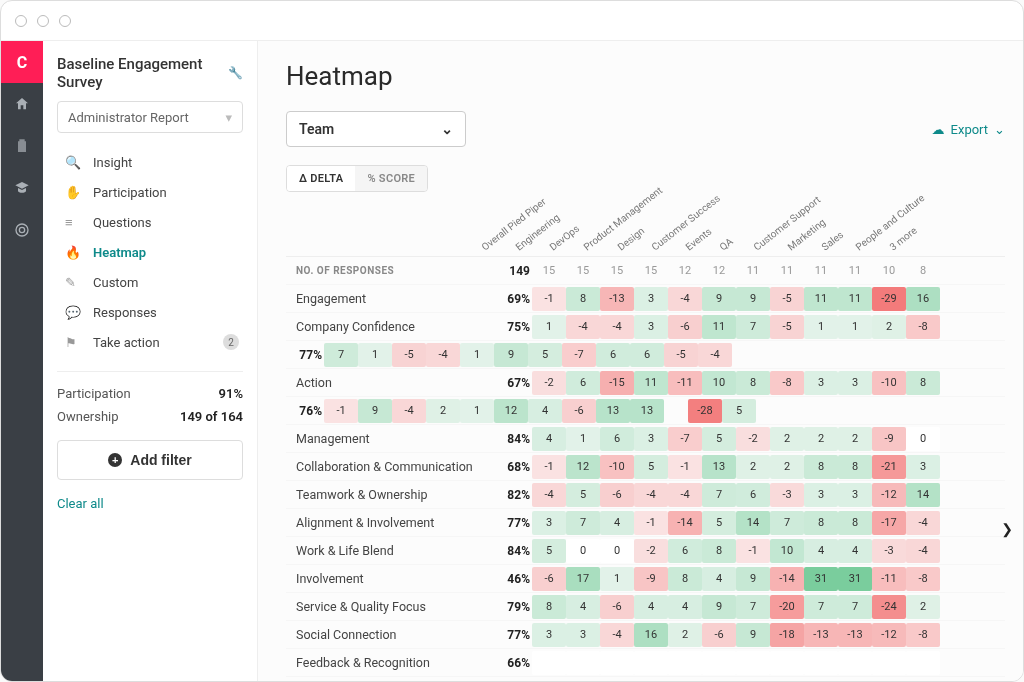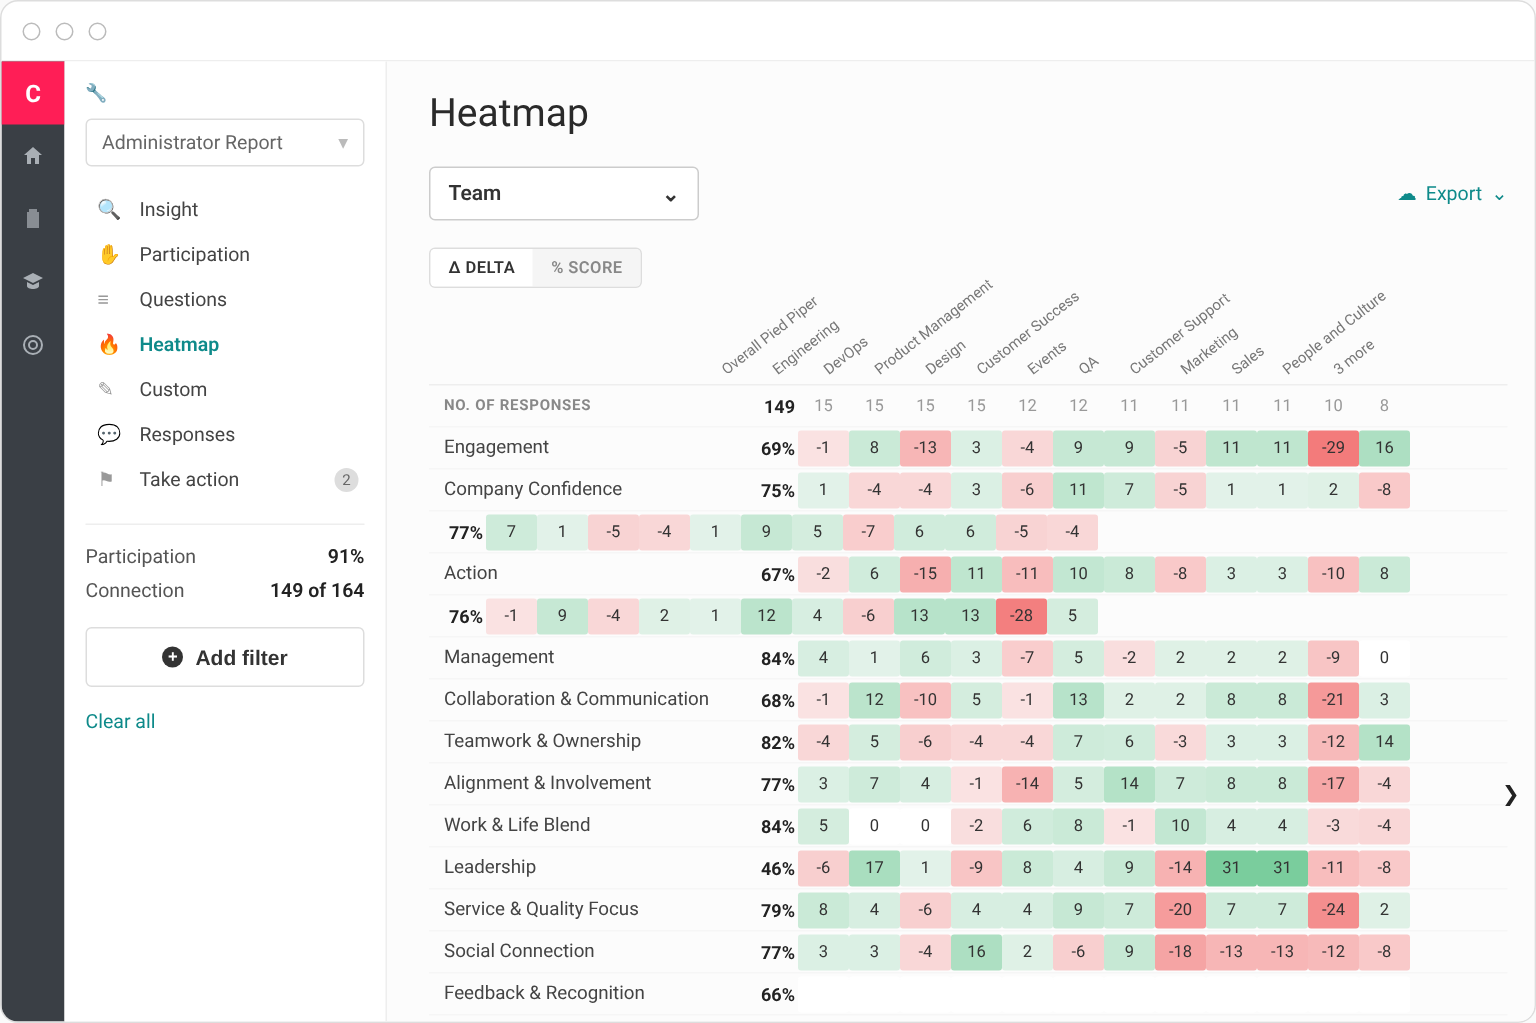--- a/index.html
+++ b/index.html
@@ -81,20 +81,21 @@
       <div class="rail-icon">
           <svg viewBox="0 0 24 24" fill="none" stroke="currentColor" stroke-width="2">
             <circle cx="12" cy="12" r="9"></circle>
             <circle cx="12" cy="12" r="4"></circle>
           </svg>
         </div>
     </div>
 
     <aside class="sidebar">
       <div class="sidebar-title">
+        <span>Baseline Engagement Survey</span>
         <span class="wrench">🔧</span>
       </div>
       <div class="report-select">
         <span>Administrator Report</span>
         <span class="chev">▾</span>
       </div>
       <ul class="nav-list">
         <li class="nav-item">
             <span class="icn">🔍</span>
             <span>Insight</span>
@@ -124,21 +125,21 @@
             <span>Take action</span>
             <span class="nav-badge">2</span>
           </li>
       </ul>
       <hr>
       <div class="stat-row">
         <span>Participation</span>
         <span class="val">91%</span>
       </div>
       <div class="stat-row">
-        <span>Connection</span>
+        <span>Ownership</span>
         <span class="val">149 of 164</span>
       </div>
       <button class="add-filter-btn">
         <span class="plus">+</span>
         <span>Add filter</span>
       </button>
       <div class="clear-all">Clear all</div>
     </aside>
 
     <main class="main">
@@ -273,21 +274,21 @@
                 <div class="cell" style="background: rgba(239, 68, 68, 0.14);">-1</div>
                 <div class="cell" style="background: rgba(72, 187, 120, 0.3);">9</div>
                 <div class="cell" style="background: rgba(239, 68, 68, 0.2);">-4</div>
                 <div class="cell" style="background: rgba(72, 187, 120, 0.16);">2</div>
                 <div class="cell" style="background: rgba(72, 187, 120, 0.14);">1</div>
                 <div class="cell" style="background: rgba(72, 187, 120, 0.36);">12</div>
                 <div class="cell" style="background: rgba(72, 187, 120, 0.2);">4</div>
                 <div class="cell" style="background: rgba(239, 68, 68, 0.24);">-6</div>
                 <div class="cell" style="background: rgba(72, 187, 120, 0.38);">13</div>
                 <div class="cell" style="background: rgba(72, 187, 120, 0.38);">13</div>
-                <div class="cell" style="background: rgba(239, 68, 68, 0.68);">-28</div>
+                <div class="cell" style="background: rgba(239, 68, 68, 0.68); margin-left: 24px;">-28</div>
                 <div class="cell" style="background: rgba(72, 187, 120, 0.22);">5</div>
               </div>
             </div>
             <div class="grid-row">
               <div class="row-label">Management</div>
                  <div class="row-total">84%</div>
                  <div class="cells">
                 <div class="cell" style="background: rgba(72, 187, 120, 0.2);">4</div>
                 <div class="cell" style="background: rgba(72, 187, 120, 0.14);">1</div>
                 <div class="cell" style="background: rgba(72, 187, 120, 0.24);">6</div>
@@ -368,21 +369,21 @@
                 <div class="cell" style="background: rgba(72, 187, 120, 0.28);">8</div>
                 <div class="cell" style="background: rgba(239, 68, 68, 0.14);">-1</div>
                 <div class="cell" style="background: rgba(72, 187, 120, 0.32);">10</div>
                 <div class="cell" style="background: rgba(72, 187, 120, 0.2);">4</div>
                 <div class="cell" style="background: rgba(72, 187, 120, 0.2);">4</div>
                 <div class="cell" style="background: rgba(239, 68, 68, 0.18);">-3</div>
                 <div class="cell" style="background: rgba(239, 68, 68, 0.2);">-4</div>
               </div>
             </div>
             <div class="grid-row">
-              <div class="row-label">Leadership</div>
+              <div class="row-label">Involvement</div>
                  <div class="row-total">46%</div>
                  <div class="cells">
                 <div class="cell" style="background: rgba(239, 68, 68, 0.24);">-6</div>
                 <div class="cell" style="background: rgba(72, 187, 120, 0.46);">17</div>
                 <div class="cell" style="background: rgba(72, 187, 120, 0.14);">1</div>
                 <div class="cell" style="background: rgba(239, 68, 68, 0.3);">-9</div>
                 <div class="cell" style="background: rgba(72, 187, 120, 0.28);">8</div>
                 <div class="cell" style="background: rgba(72, 187, 120, 0.2);">4</div>
                 <div class="cell" style="background: rgba(72, 187, 120, 0.3);">9</div>
                 <div class="cell" style="background: rgba(239, 68, 68, 0.4);">-14</div>

